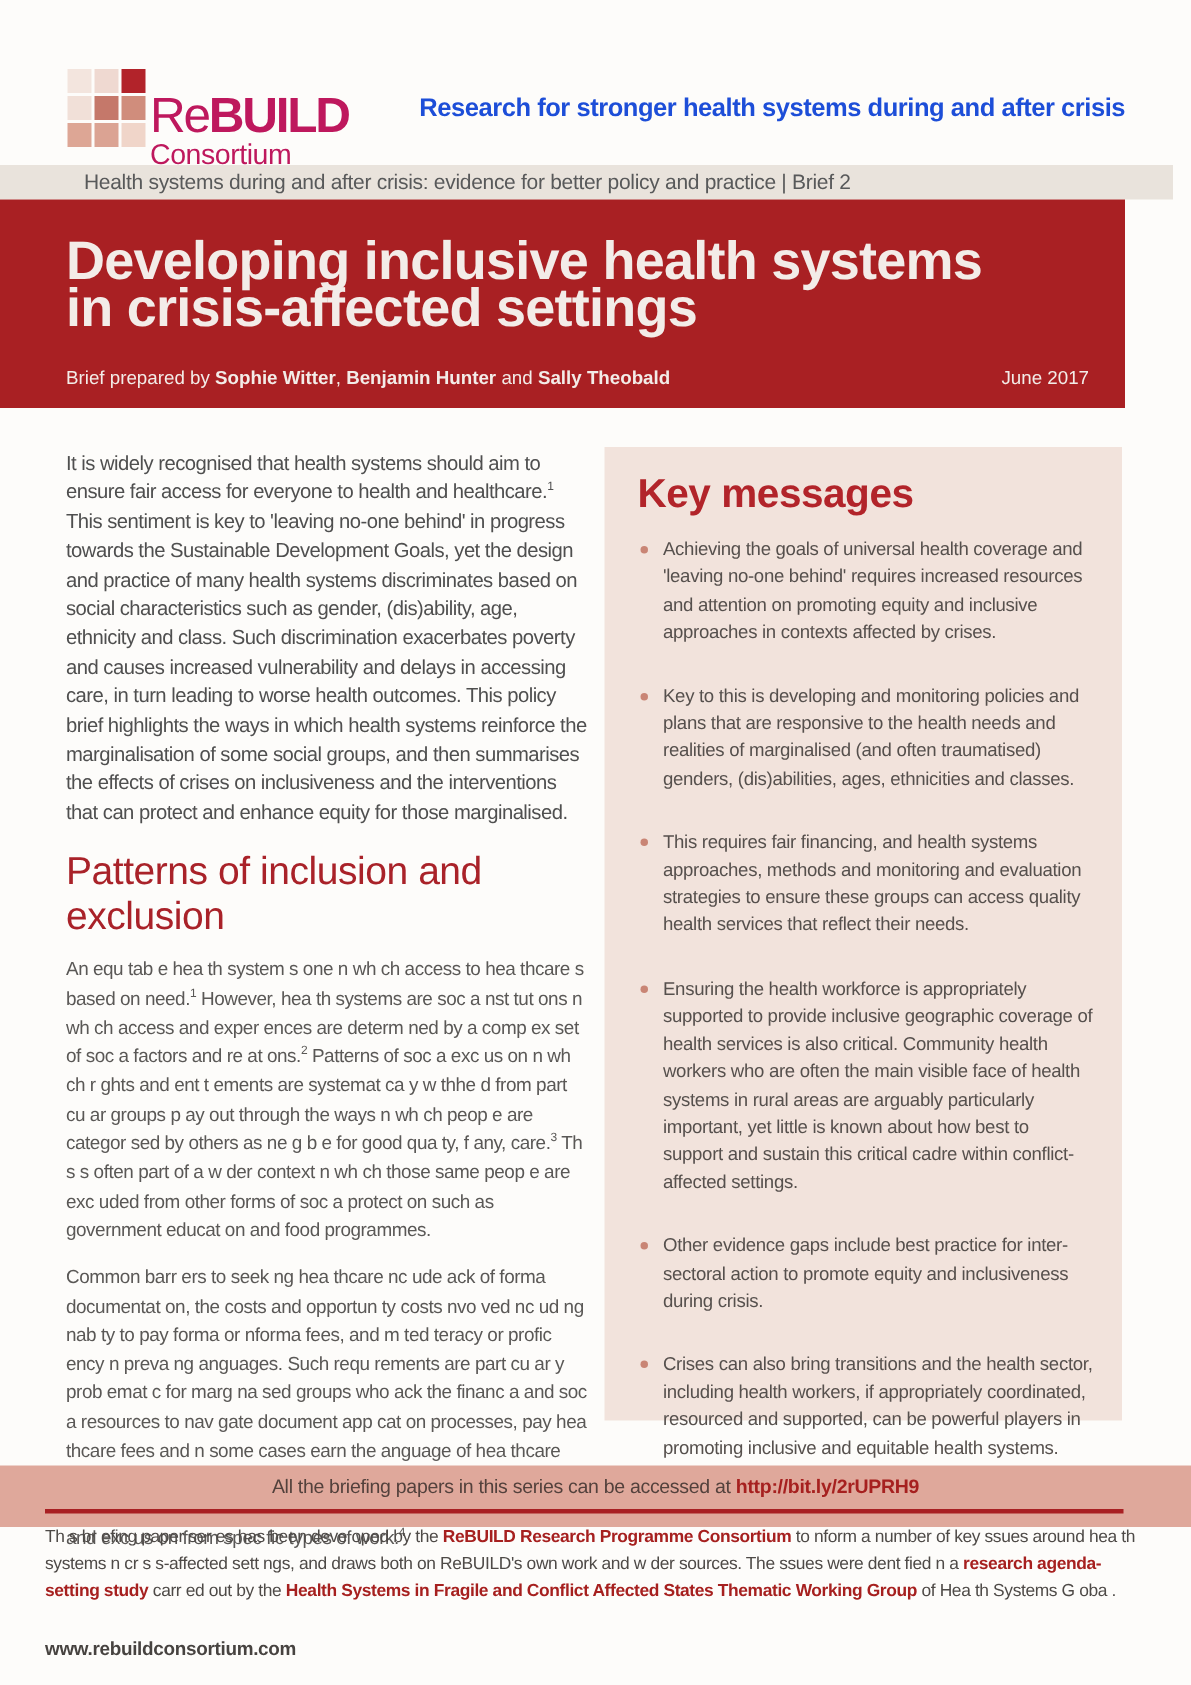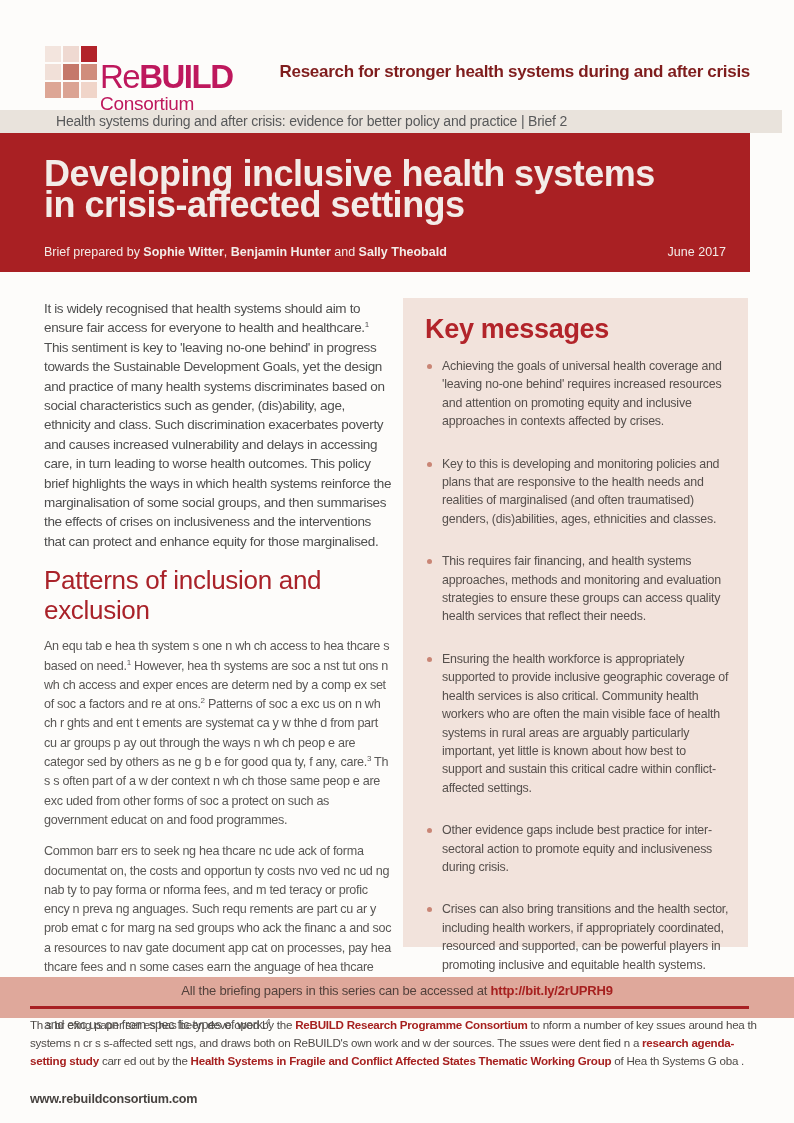--- a/index.html
+++ b/index.html
@@ -22,21 +22,21 @@
   }
   .logo-squares .sq { width:16px; height:16px; }
   .logo-text { left:100px; top:60px; color:#be185d; }
   .logo-name { font-size:33px; line-height:34px; letter-spacing:-1.5px; }
   .logo-name .re { font-weight:400; }
   .logo-name .build { font-weight:700; }
   .logo-sub { font-size:19px; line-height:20px; letter-spacing:-0.3px; }
   .tagline {
     right:44px; top:62px;
     font-size:17px; font-weight:700; letter-spacing:-0.3px;
-    color:#7f1d1d; text-align:right; width:520px;
+    color:#1d4ed8; text-align:right; width:520px;
   }
 
   
   .series-bar {
     left:0; top:110px; width:782px; height:23px;
     background:#e9e3dc;
     font-size:14px; color:#58595a; letter-spacing:-0.2px;
     line-height:23px; padding-left:56px;
   }
 

